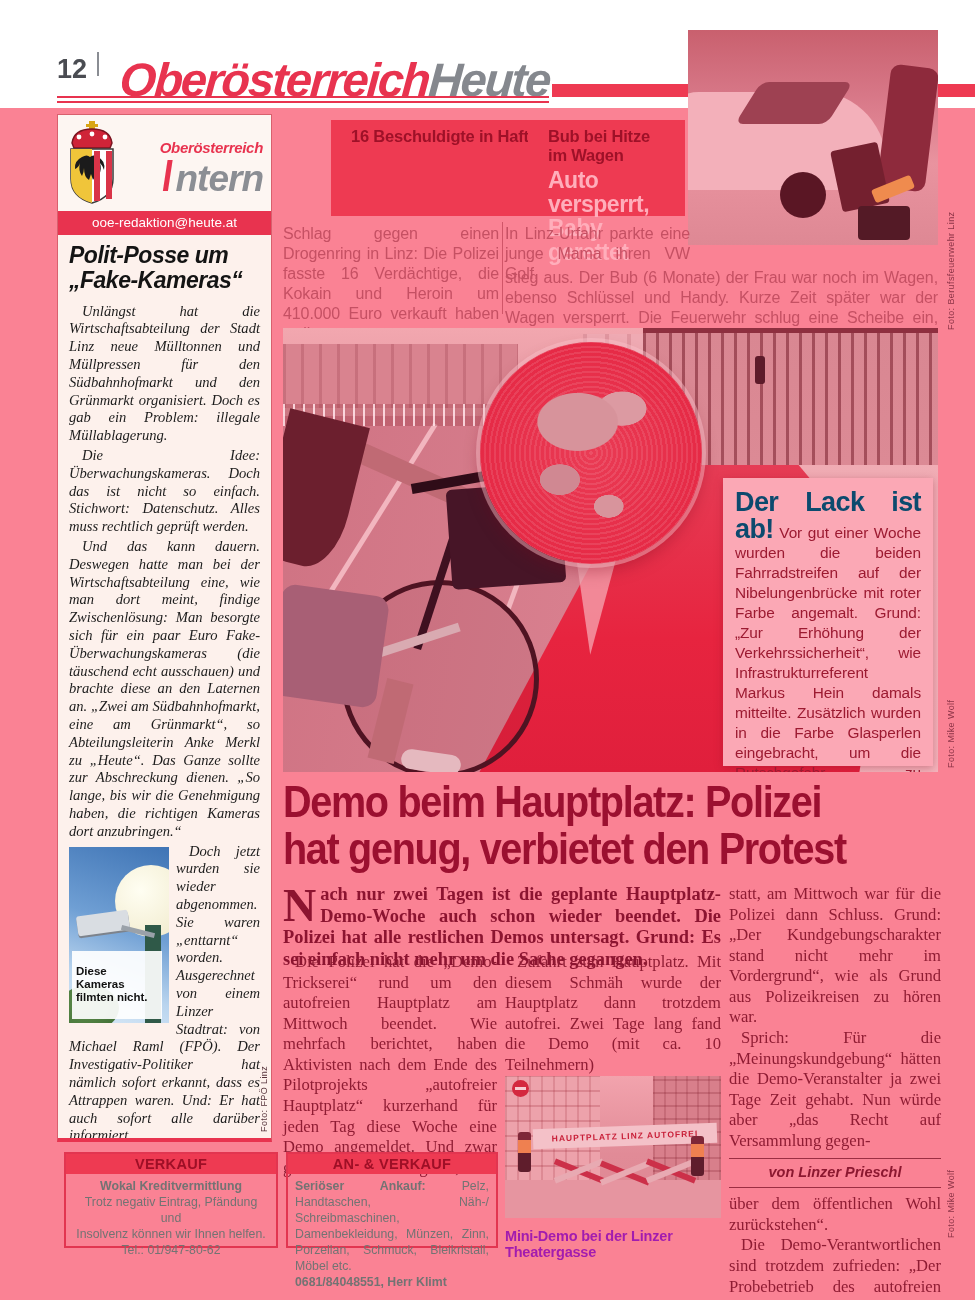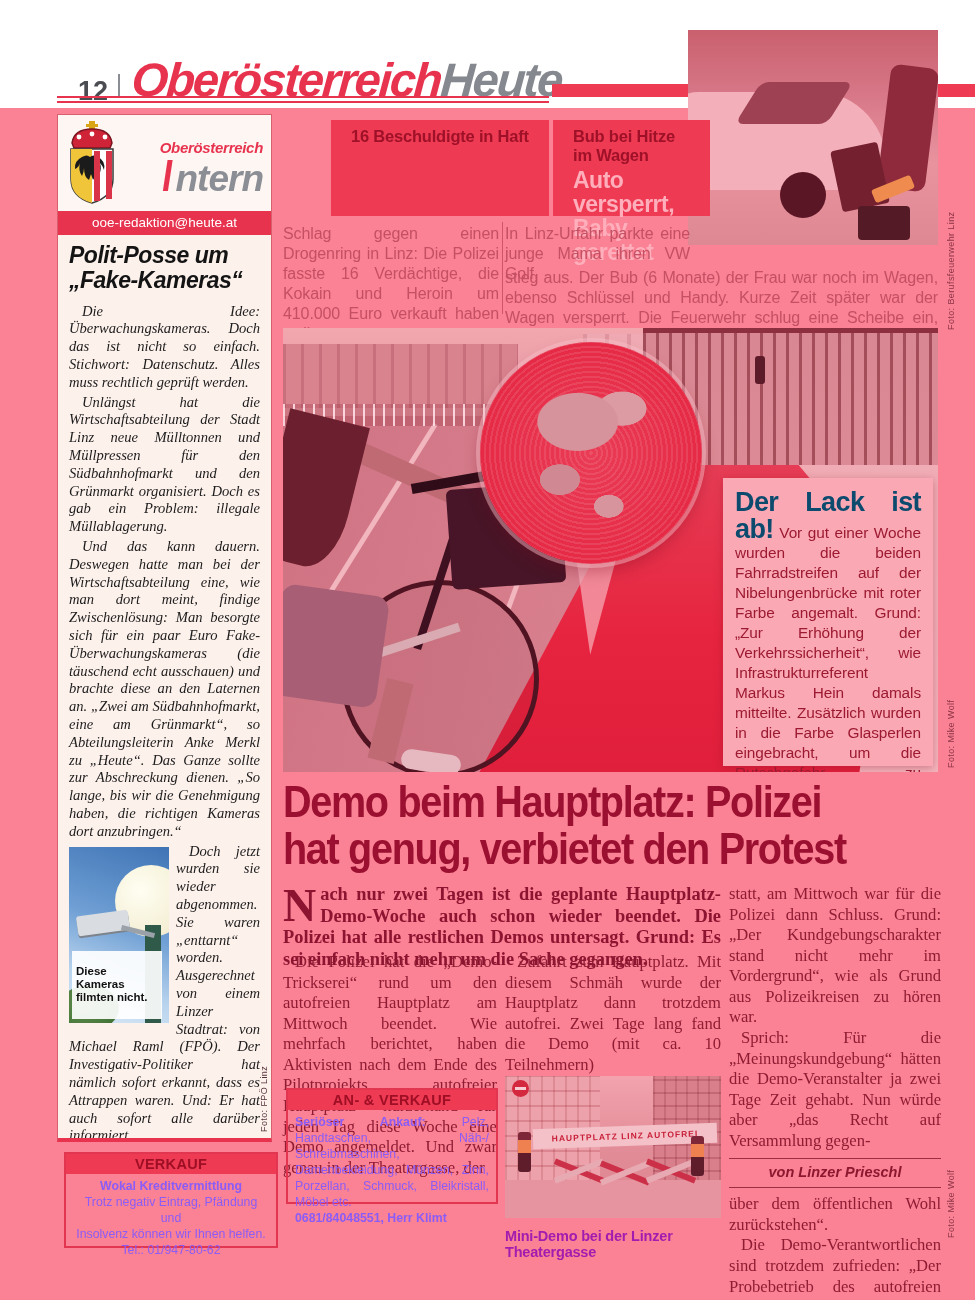--- a/index.html
+++ b/index.html
@@ -1,21 +1,21 @@
 <!DOCTYPE html>
 <html><head>
 <meta charset="utf-8">
 <style>
   html,body{margin:0;padding:0;background:#e9e9e9;}
   .page{position:relative;width:975px;height:1300px;background:#ffffff;overflow:hidden;
         font-family:"Liberation Sans",sans-serif;}
 
   
   .pink-bg{position:absolute;left:0;top:108px;width:975px;height:1192px;background:#fa8294;}
-  .masthead{position:absolute;left:57px;top:52px;display:flex;align-items:flex-end;gap:12px;margin-left:21px;}
+  .masthead{position:absolute;left:57px;top:52px;display:flex;align-items:flex-start;gap:21px;}
   .pagenum{font-size:27px;font-weight:bold;color:#4a4c52;padding-bottom:6px;}
   .pagenum-div{display:inline-block;width:2px;height:24px;background:#8a8d93;margin:0 0 6px 10px;vertical-align:-4px;}
   .brand{font-style:italic;font-weight:900;font-size:47px;letter-spacing:-2px;transform:skewX(-4deg);white-space:nowrap;}
   .brand .b1{color:#e8334f;}
   .brand .b2{color:#85888e;}
   .redline{position:absolute;background:#e8334f;}
   .redbar{position:absolute;background:#ee3a52;}
 
   
   .vcredit{position:absolute;writing-mode:vertical-rl;transform:rotate(180deg);
@@ -164,21 +164,21 @@
   .dp-barrier i:first-child{transform:rotate(22deg);}
   .dp-barrier i:last-child{transform:rotate(-22deg);background:#e8aab2;}
   .dp-fig{position:absolute;width:13px;height:40px;border-radius:3px;
     background:linear-gradient(180deg,#7e2738 0 20%,#ef8050 20% 52%,#5f1d2c 52% 100%);}
   .photo-cap{position:absolute;font-size:14.5px;font-weight:600;color:#a21caf;letter-spacing:-.2px;}
 
   
   .ad{position:absolute;border:2px solid #e23550;box-sizing:border-box;}
   .ad-header{background:#ee3a52;color:#9e0f26;font-weight:800;font-size:14.5px;text-align:center;
              padding:2px 0;letter-spacing:.3px;}
-  .ad-body{padding:5px 7px;font-size:12.3px;line-height:1.3;color:#8b5cf6;}
+  .ad-body{padding:5px 7px;font-size:12.3px;line-height:1.3;color:#737373;}
   .ad-body.center{text-align:center;}
   .ad-body .b{font-weight:bold;}
 </style>
 </head>
 <body>
 
 <div class="page">
 
   <div class="pink-bg"></div>
 
@@ -231,22 +231,22 @@
         </div>
       </div>
     </div>
     <div class="sb-email">ooe-redaktion@heute.at</div>
     <div class="sb-article">
       <div class="sb-title">
         <span>Polit-Posse um</span><br>
         <span>„Fake-Kameras“</span>
       </div>
       <div class="sb-body">
+        <p>Unlängst hat die Wirtschaftsabteilung der Stadt Linz neue Mülltonnen und Müllpressen für den Südbahnhofmarkt und den Grünmarkt organisiert. Doch es gab ein Problem: illegale Müllablagerung.</p>
         <p>Die Idee: Überwachungskameras. Doch das ist nicht so einfach. Stichwort: Datenschutz. Alles muss rechtlich geprüft werden.</p>
-        <p>Unlängst hat die Wirtschaftsabteilung der Stadt Linz neue Mülltonnen und Müllpressen für den Südbahnhofmarkt und den Grünmarkt organisiert. Doch es gab ein Problem: illegale Müllablagerung.</p>
         <p>Und das kann dauern. Deswegen hatte man bei der Wirtschaftsabteilung eine, wie man dort meint, findige Zwischenlösung: Man besorgte sich für ein paar Euro Fake-Überwachungskameras (die täuschend echt ausschauen) und brachte diese an den Laternen an. „Zwei am Südbahnhofmarkt, eine am Grünmarkt“, so Abteilungsleiterin Anke Merkl zu „Heute“. Das Ganze sollte zur Abschreckung dienen. „So lange, bis wir die Genehmigung haben, die richtigen Kameras dort anzubringen.“</p>
         <div class="cam-photo">
           <div class="cam-globe"></div>
           <div class="cam-pole"></div>
           <div class="cam-box"></div>
           <div class="cam-arm"></div>
           <div class="cam-leaves"></div>
           <div class="cam-caption">Diese Kameras filmten nicht.</div>
         </div>
         <p>Doch jetzt wurden sie wieder abgenommen. Sie waren „enttarnt“ worden. Ausgerechnet von einem Linzer Stadtrat: von Michael Raml (FPÖ). Der Investigativ-Politiker hat nämlich sofort erkannt, dass es Attrappen waren. Und: Er hat auch sofort alle darüber informiert.</p>
@@ -258,21 +258,21 @@
 
   <div class="brief-box" style="left:283px;top:120px;width:218px;height:96px;">
     <div class="kicker">16 Beschuldigte in Haft</div>
   </div>
   <div class="brief-body" style="left:283px;top:224px;width:216px;">
     <span>Schlag gegen einen Drogenring in Linz: Die Polizei fasste 16 Verdächtige, die Kokain und Heroin um 410.000 Euro verkauft haben wollen</span>
     <span class="h-icon">H</span>
   </div>
   <div class="col-rule" style="left:502px;top:222px;height:92px;"></div>
 
-  <div class="brief-box" style="left:505px;top:120px;width:157px;height:96px;">
+  <div class="brief-box" style="left:480px;top:120px;width:157px;height:96px;">
     <div class="kicker">Bub bei Hitze im Wagen</div>
     <div class="brief-hl">Auto versperrt, Baby gerettet</div>
   </div>
   <div class="brief-body" style="left:505px;top:224px;width:185px;">In Linz-Urfahr parkte eine junge Mama ihren VW Golf,</div>
   <div class="brief-body" style="left:505px;top:268px;width:433px;">
     <span>stieg aus. Der Bub (6 Monate) der Frau war noch im Wagen, ebenso Schlüssel und Handy. Kurze Zeit später war der Wagen versperrt. Die Feuerwehr schlug eine Scheibe ein, rettete das Kind</span>
     <span class="h-icon">H</span>
   </div>
 
   <div class="feature">
@@ -365,21 +365,21 @@
 
   <div class="ad" style="left:64px;top:1152px;width:214px;height:96px;">
     <div class="ad-header">VERKAUF</div>
     <div class="ad-body center">
       <div class="b">Wokal Kreditvermittlung</div>
       <div>Trotz negativ Eintrag, Pfändung und</div>
       <div>Insolvenz können wir Ihnen helfen.</div>
       <div>Tel.: 01/947-80-62</div>
     </div>
   </div>
-  <div class="ad" style="left:286px;top:1088px;width:212px;height:116px;">
+  <div class="ad" style="left:286px;top:1152px;width:212px;height:96px;">
     <div class="ad-header">AN- &amp; VERKAUF</div>
     <div class="ad-body" style="text-align:justify;">
       <span class="b">Seriöser Ankauf:</span><span> Pelz, Handtaschen, Näh-/ Schreibmaschinen, Damenbekleidung, Münzen, Zinn, Porzellan, Schmuck, Bleikristall, Möbel etc.</span>
       <div class="b">0681/84048551, Herr Klimt</div>
     </div>
   </div>
 
 </div>
 
 </body></html>

